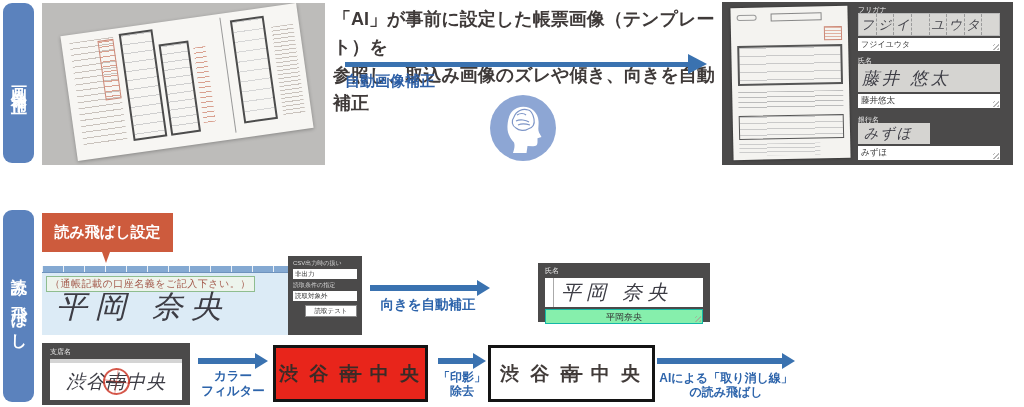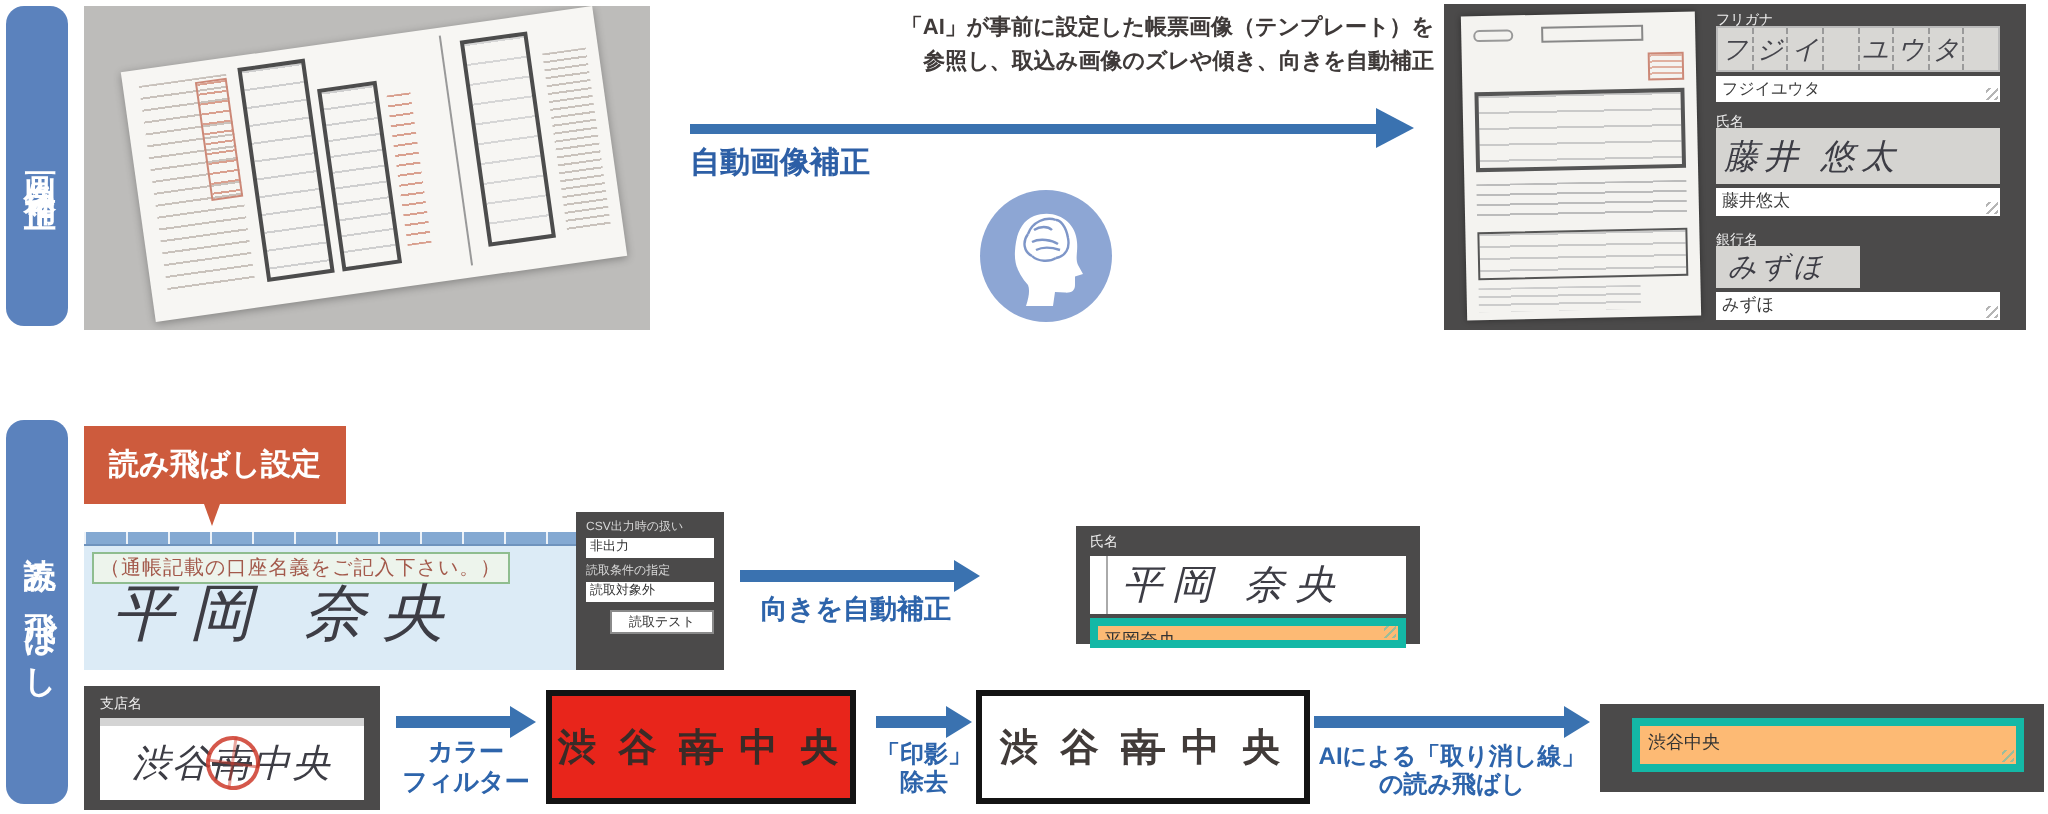--- a/index.html
+++ b/index.html
@@ -34,22 +34,22 @@
     background:repeating-linear-gradient(180deg,#c9c2bc 0 1px,transparent 1px 6px); }
   .pg-r1 { position:absolute; left:36px; top:10px; width:16px; height:60px; border:1px solid #cc8877;
     background:repeating-linear-gradient(180deg,#d9a08f 0 1px,transparent 1px 5px); }
   .pg-r2 { position:absolute; left:130px; top:30px; width:12px; height:76px;
     background:repeating-linear-gradient(180deg,#d9a08f 0 1px,transparent 1px 5px); }
   .pg-r3 { position:absolute; left:210px; top:20px; width:22px; height:90px;
     background:repeating-linear-gradient(180deg,#c9c2bc 0 1px,transparent 1px 4px); }
   .pg-div { position:absolute; left:160px; top:4px; width:1px; height:116px; background:#999; }
 
   
-  .desc { left:333px; top:6px; width:384px; text-align:right; color:#3f3a39;
-    font-weight:bold; font-size:11px; line-height:1.55; }
+  .desc { left:333px; top:6px; width:384px; text-align:left; color:#3f3a39;
+    font-weight:bold; font-size:18px; line-height:1.55; }
   .arrow { display:flex; align-items:center; }
   .arrow .shaft { flex:1; height:6px; background:#3a72b0; }
   .arrow .ahead { width:0; height:0; border-top:8px solid transparent;
     border-bottom:8px solid transparent; border-left:13px solid #3a72b0; }
   .arrow.big .shaft { height:5px; }
   .arrow.big .ahead { border-top-width:10px; border-bottom-width:10px; border-left-width:19px; }
   .top-arrow { left:345px; top:54px; width:362px; }
   .auto-label { left:345px; top:72px; width:362px; text-align:left; color:#2d5fa6;
     font-weight:bold; font-size:15px; }
   .brain { left:490px; top:95px; width:66px; height:66px; }
@@ -107,21 +107,21 @@
 
   .skip-arrow { left:370px; top:280px; width:120px; }
   .alabel { position:absolute; color:#2d64ab; font-weight:bold; text-align:center; line-height:1.2; }
   .skip-alabel { left:356px; top:297px; width:144px; font-size:13.5px; }
 
   .name-panel { left:538px; top:263px; width:172px; height:59px; padding:3px 7px; }
   .np-label { color:#eee; font-size:7px; }
   .np-hw { position:relative; background:#fff; height:29px; margin-top:2px;
     font-size:20px; letter-spacing:5px; padding-left:16px; line-height:29px; }
   .np-hw::before { content:""; position:absolute; left:8px; top:0; bottom:0; width:1px; background:#aaa; }
-  .green-field { background:#fdba74; border:4px solid #14b8a6; color:#333; position:relative; overflow:hidden; }
+  .green-field { background:#86efac; border:1px solid #14b8a6; color:#333; position:relative; overflow:hidden;text-align:center; }
   .green-field::after { content:""; position:absolute; right:1px; bottom:1px; width:6px; height:6px;
     background:repeating-linear-gradient(135deg,transparent 0 1px,#9bbd9b 1px 2px,transparent 2px 3px); }
   .np-input { height:15px; font-size:9px; margin-top:2px; padding:1px 3px; }
 
   
   .branch-panel { left:42px; top:343px; width:148px; height:62px; padding:4px 8px; }
   .bp-label { color:#eee; font-size:7px; }
   .bp-hw { position:relative; background:#fff; height:41px; margin-top:2px; border-top:4px solid #d4d4d4;
     display:flex; align-items:center; justify-content:center; font-size:19px; letter-spacing:1px; }
   .struck { text-decoration:line-through; text-decoration-thickness:2px; }
@@ -297,17 +297,14 @@
 
   <div class="abs arrow arrow3">
     <div class="shaft"></div>
     <div class="ahead"></div>
   </div>
   <div class="abs alabel alabel3">
     <div>AIによる「取り消し線」</div>
     <div>の読み飛ばし</div>
   </div>
 
-  <div class="abs panel final-panel">
-    <div class="green-field fp-input">渋谷中央</div>
-  </div>
 
 </div>
 
 </body></html>

